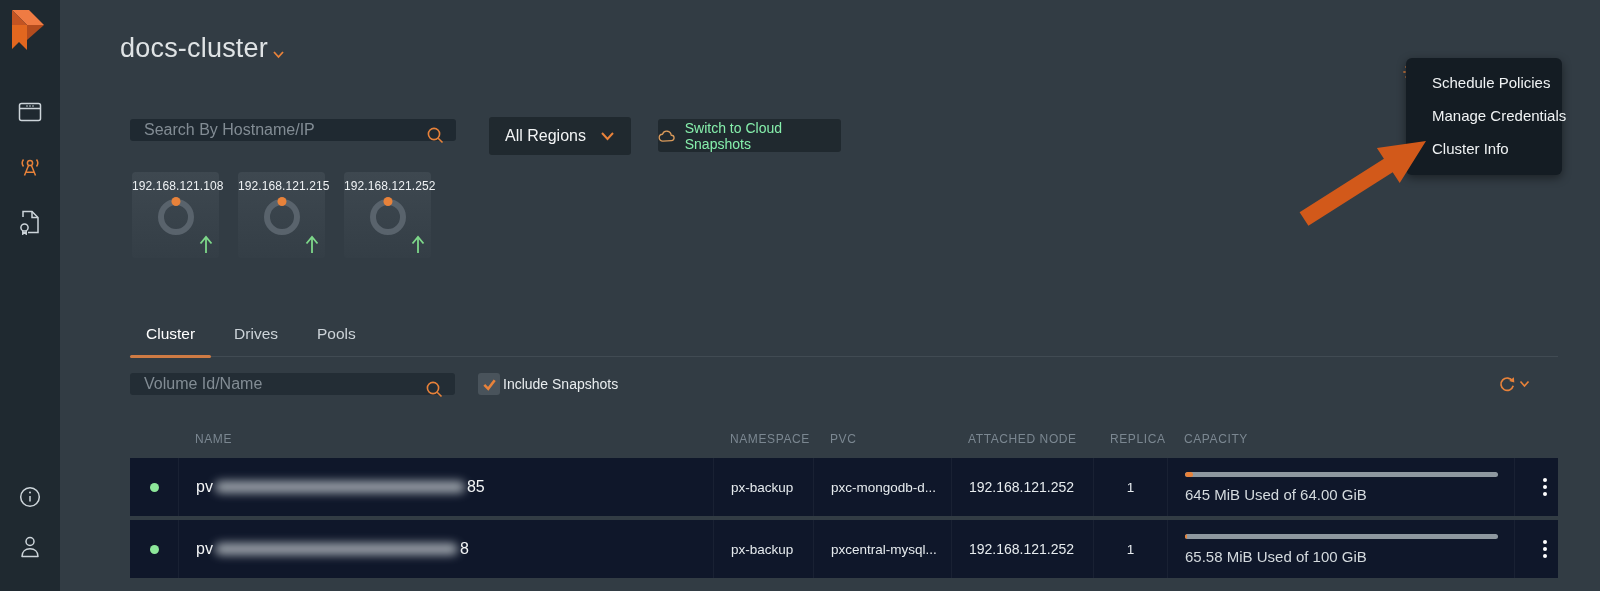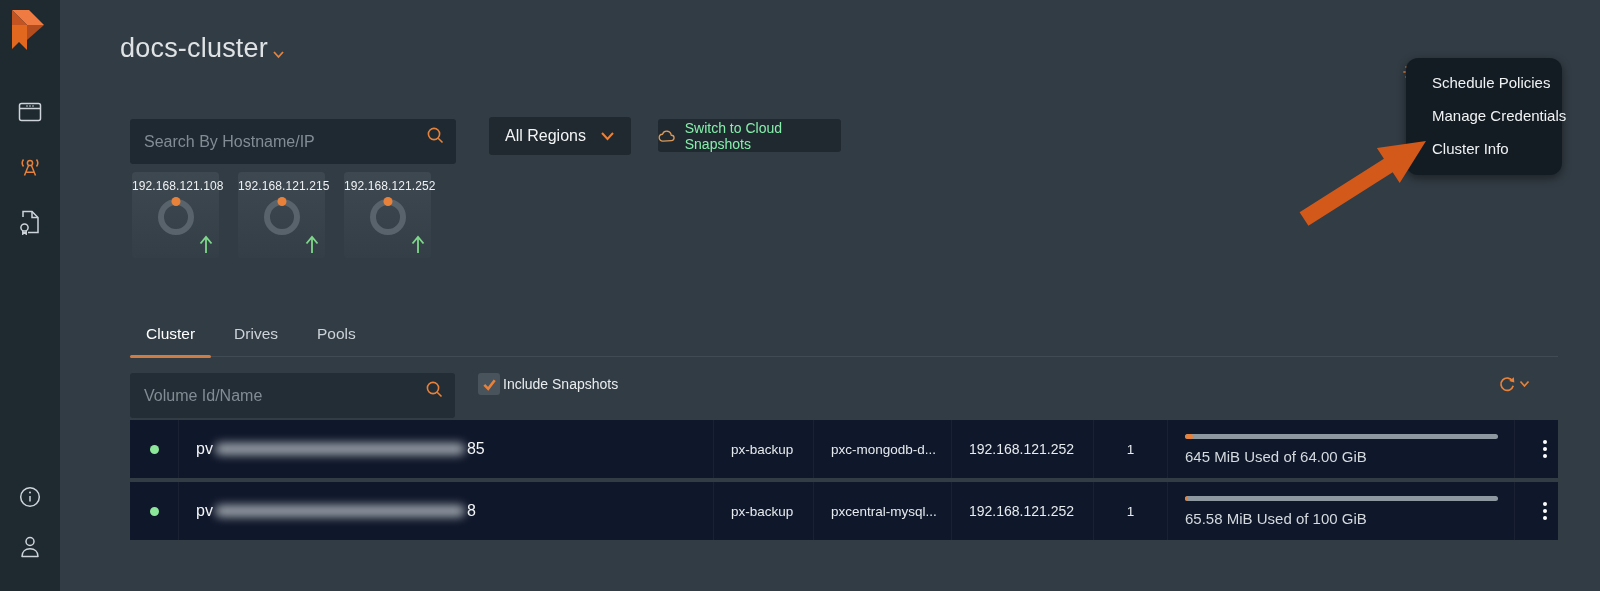--- a/index.html
+++ b/index.html
@@ -17,28 +17,28 @@
   .side-icon.active svg { stroke:#e8823a; }
 
   
   .page-title-wrap { position:absolute; left:120px; top:33px; display:flex; align-items:center; gap:4px; }
   .page-title { font-size:27px; font-weight:400; color:#dfe3e5; letter-spacing:.2px; }
   .chev { display:inline-block; }
 
   
   .cluster-settings { position:absolute; left:1402px; top:32px; display:flex; align-items:center; gap:7px; cursor:pointer;margin-top:31px; }
   .cluster-settings .label { font-size:15.5px; color:#e9edef; }
-  .settings-menu { position:absolute; left:1406px; top:58px; width:156px; background:#141c23; border-radius:12px; box-shadow:0 3px 10px rgba(0,0,0,.45); padding:8px 0 10px; z-index:5; }
+  .settings-menu { position:absolute; left:1406px; top:58px; width:156px; background:#141c23; border-radius:6px; box-shadow:0 3px 10px rgba(0,0,0,.45); padding:8px 0 10px; z-index:5; }
   .settings-menu .item { font-size:15px; color:#f0f3f4; padding:6px 12px 6px 26px; white-space:nowrap; cursor:pointer; line-height:1.4; }
 
   
   .annotation-arrow { position:absolute; left:1298px; top:133px; z-index:6; }
 
   
-  .search-box { position:absolute; height:45px; background:#1f2931; border-radius:3px; }
+  .search-box { position:absolute; height:22px; background:#1f2931; border-radius:3px; }
   .search-box input {
     width:100%; height:100%; background:transparent; border:none; outline:none;
     color:#dfe4e7; font-size:16px; padding:0 40px 0 14px; font-family:inherit;
   }
   .search-box input::placeholder { color:#828c94; }
   .search-box .mag { position:absolute; right:11px; top:7px; }
   .host-search { left:130px; top:119px; width:326px; }
   .vol-search  { left:130px; top:373px; width:325px; background:#232d35; }
 
   .region-select { position:absolute; left:489px; top:117px; width:142px; height:38px; background:#20292f; border-radius:3px;
@@ -258,20 +258,30 @@
   <svg width="20" height="20" viewBox="0 0 20 20">
     <path d="M15.5,7 A6.2,6.2 0 1 0 16.2,11.8" fill="none" stroke="#e8823a" stroke-width="1.7"></path>
     <polygon points="16.9,3.2 17.3,8.6 12.2,7.1" fill="#e8823a"></polygon>
   </svg>
   <svg width="11" height="8" viewBox="0 0 11 8">
     <polyline points="1.5,1.5 5.5,6 9.5,1.5" fill="none" stroke="#e8823a" stroke-width="1.6"></polyline>
   </svg>
 </div>
 
 <div class="table">
+  <div class="thead">
+    <div class="th"></div>
+    <div class="th">NAME</div>
+    <div class="th">NAMESPACE</div>
+    <div class="th">PVC</div>
+    <div class="th">ATTACHED NODE</div>
+    <div class="th">REPLICA</div>
+    <div class="th">CAPACITY</div>
+    <div class="th"></div>
+  </div>
 
   <div class="trow">
     <div class="td first">
         <span class="status-dot"></span>
       </div>
     <div class="td name">
       <span>pv</span>
         <span class="name-blur"></span>
         <span>85</span>
     </div>

